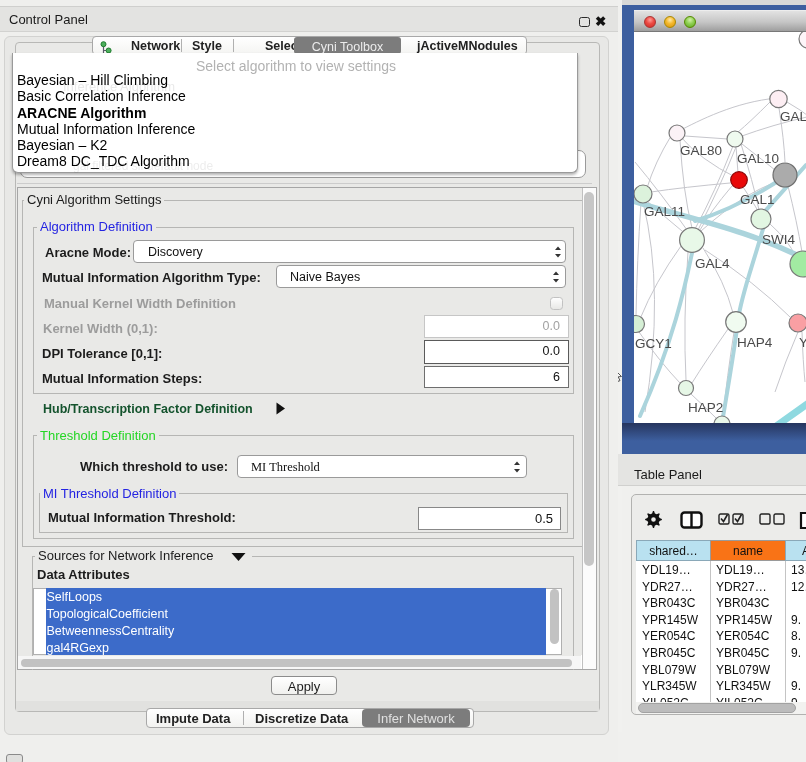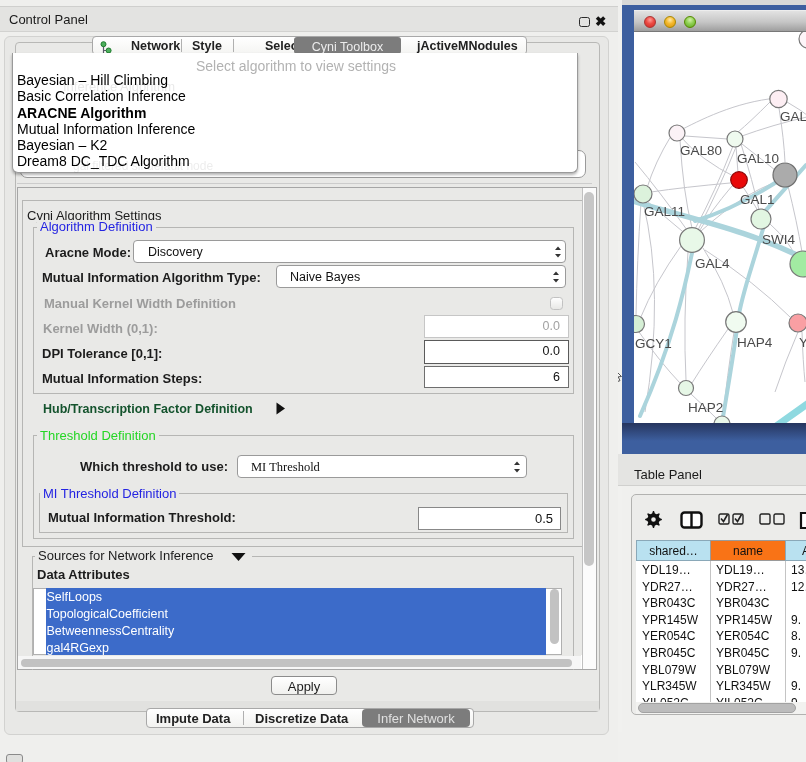--- a/index.html
+++ b/index.html
@@ -178,21 +178,21 @@
     <div class="abs" style="left:15px;top:42px;width:585px;height:670px;background:#e9e9e7;border:1px solid #b8b8b6;border-radius:4px;box-sizing:border-box;"></div>
 
     <div class="abs" style="left:16px;top:701px;width:583px;height:10px;background:#e1e1df;"></div>
 
     <div class="abs" style="left:20px;top:150px;width:566px;height:28px;background:#fff;border:1px solid #9a9a9a;border-radius:7px;box-sizing:border-box;"></div>
     <div class="abs" style="left:17px;top:183px;width:575px;height:1px;background:#cccccc;"></div>
 
     <div class="abs" style="left:17px;top:187px;width:580px;height:483px;border:1px solid #a6a6a6;border-right:none;box-sizing:border-box;"></div>
 
     <div class="abs grp" style="left:22px;top:200px;width:563px;height:347px;"></div>
-    <div class="grptitle" style="left:24px;top:193px;color:#1c1c1c;margin-top:16px;">Cyni Algorithm Settings</div>
+    <div class="grptitle" style="left:24px;top:193px;color:#1c1c1c;">Cyni Algorithm Settings</div>
 
     <div class="abs grp" style="left:33px;top:227px;width:541px;height:167px;"></div>
     <div class="grptitle" style="left:37px;top:220px;color:#2424e2;">Algorithm Definition</div>
 
     <div class="abs lbl" style="left:45px;top:245px;">Aracne Mode:</div>
     <div class="abs combo" style="left:133px;top:240px;width:433px;height:23px;">
       <span style="position:absolute;left:14px;top:4px;font-size:12.5px;color:#111;">Discovery</span>
       <svg style="position:absolute;left:419.5px;top:4px;" width="8" height="14" viewBox="0 0 8 14">
         <path d="M1,5 L4,1.5 L7,5 Z" fill="#333"></path>
           <path d="M1,9 L4,12.5 L7,9 Z" fill="#333"></path>

